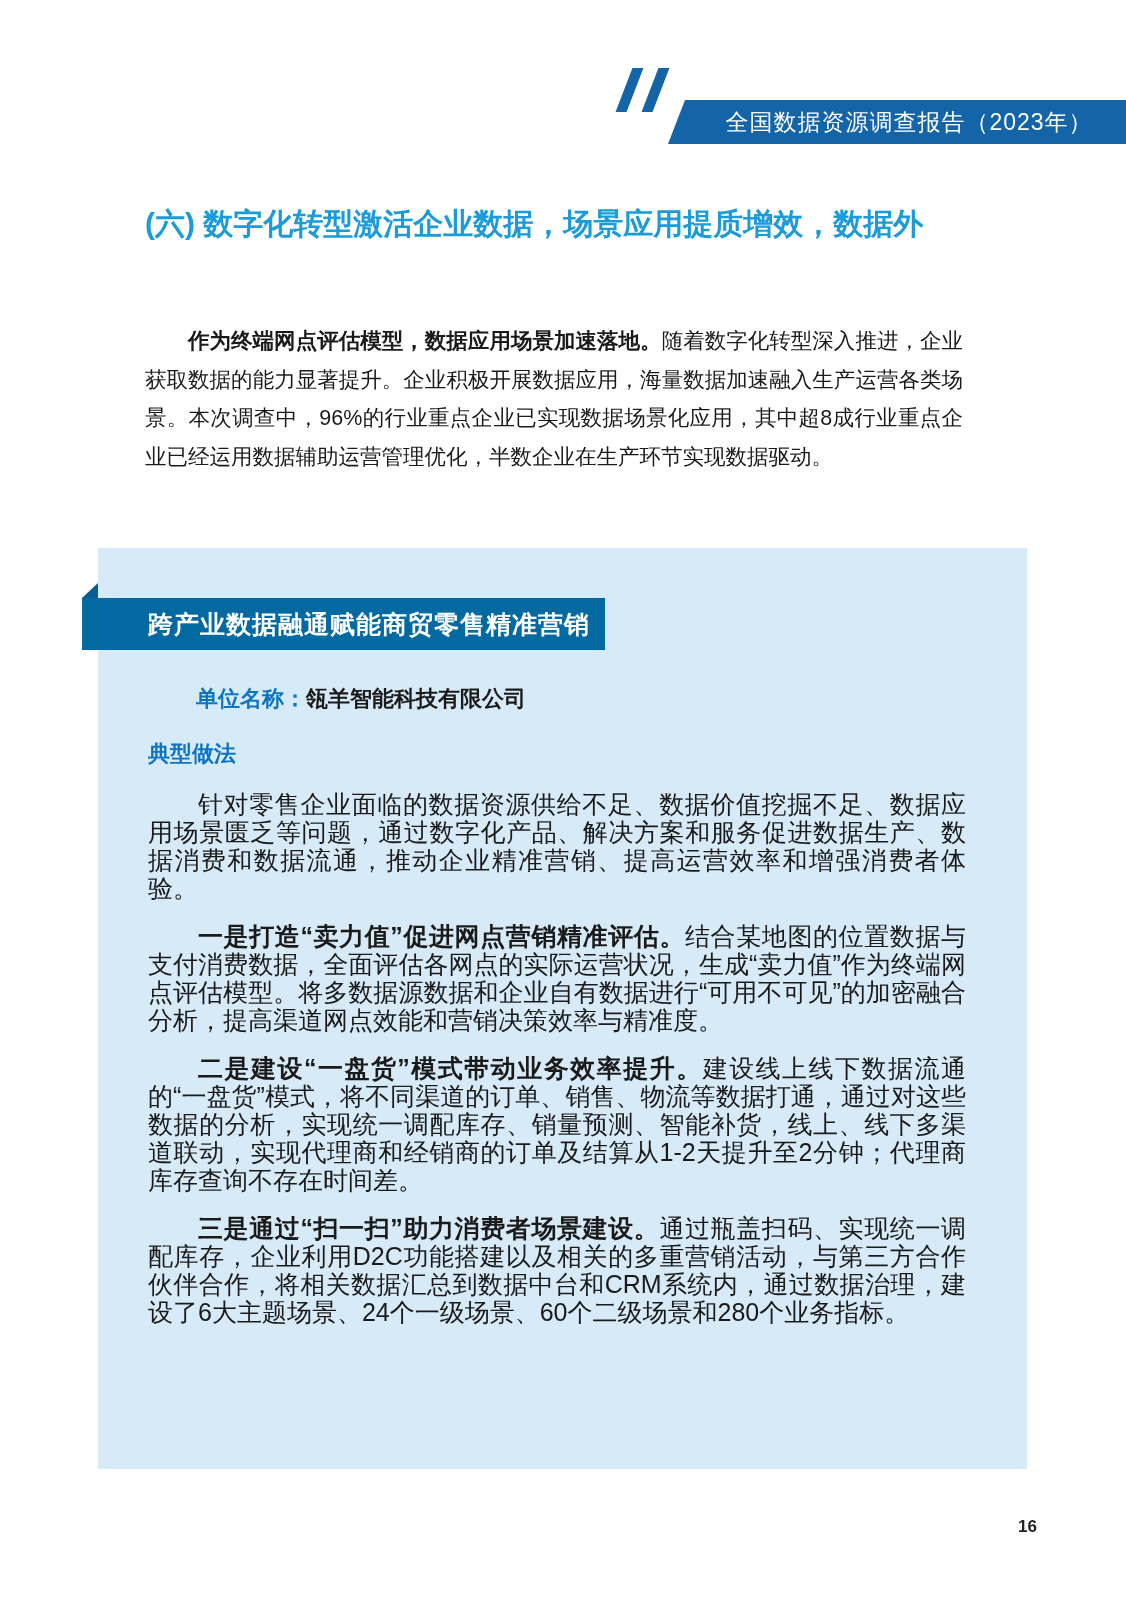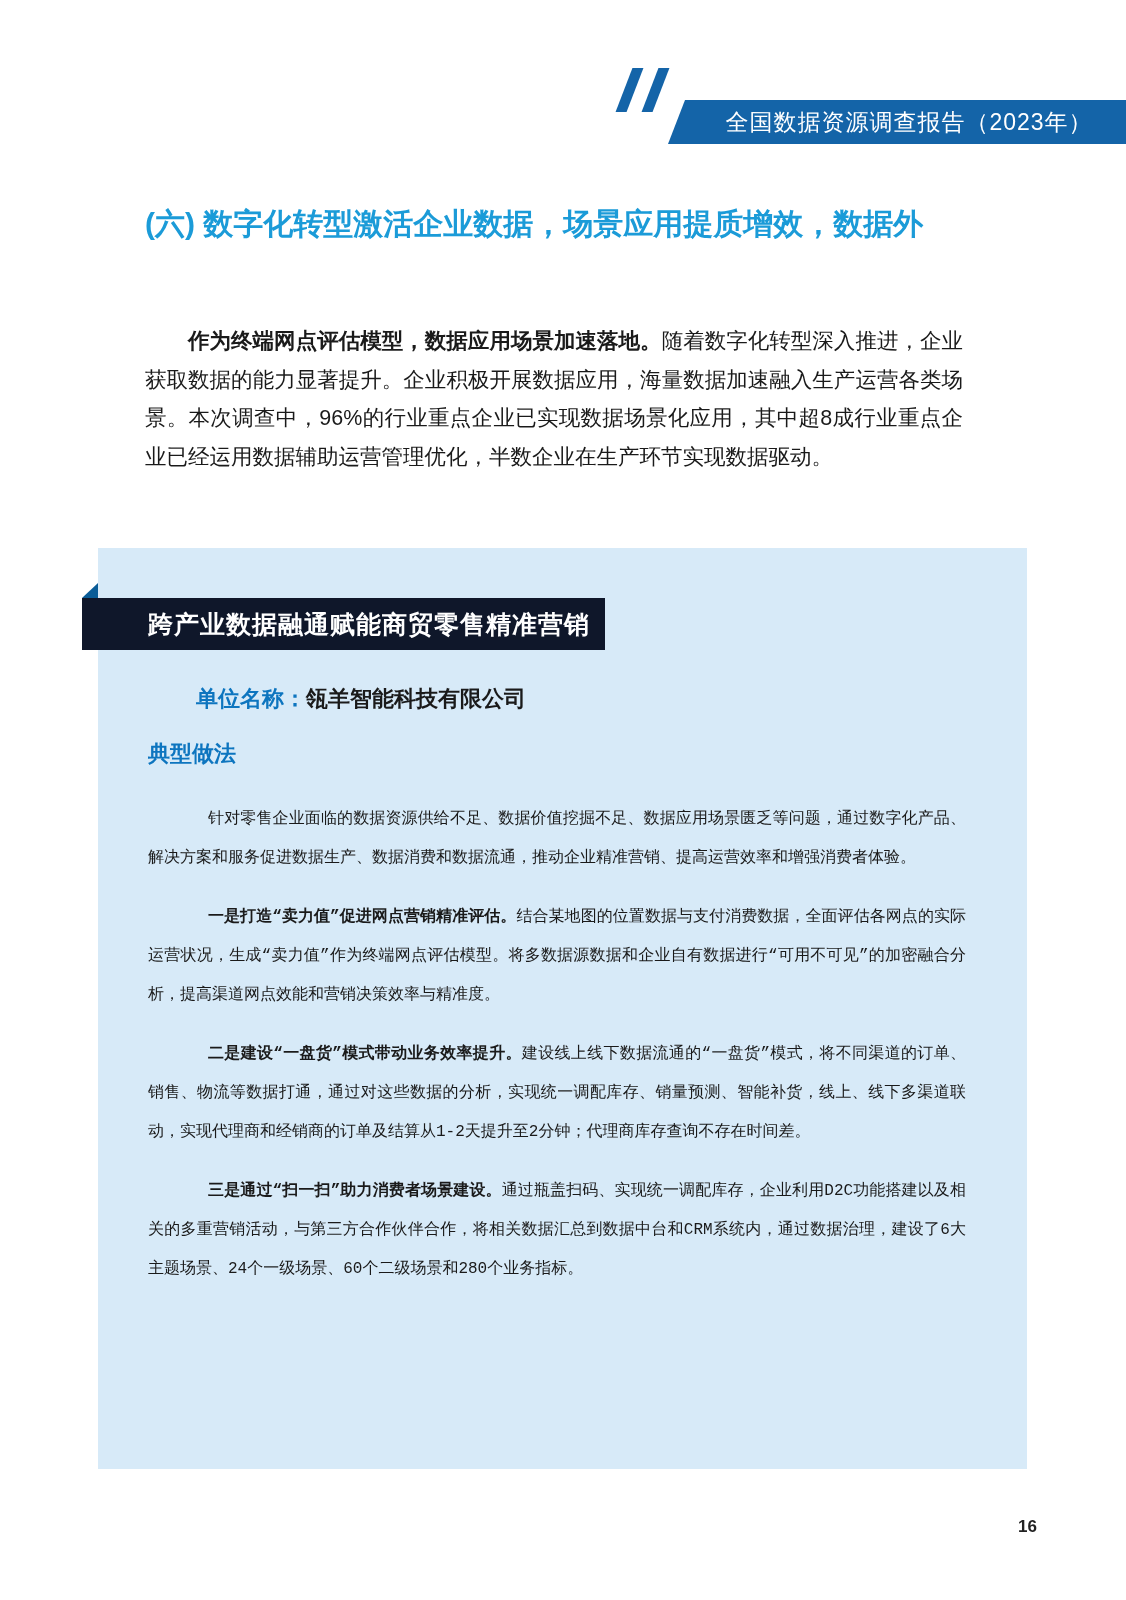--- a/index.html
+++ b/index.html
@@ -51,39 +51,38 @@
     width:929px; height:921px;
     background:#d7eaf8;
   }
   .banner-fold {
     position:absolute; left:-16px; top:35px; width:16px; height:15px;
     background:#0a5c97;
     clip-path:polygon(100% 0, 100% 100%, 0 100%);
   }
   .banner {
     position:absolute; left:-16px; top:50px; width:523px; height:52px;
-    background:#0f172a; color:#ffffff;
+    background:#0369a1; color:#ffffff;
     display:flex; align-items:center;
     font-weight:700; font-size:25px; letter-spacing:1px;
     padding-left:66px;
   }
   .card-content { position:absolute; left:50px; top:136px; width:818px; }
   .org-line { font-size:22px; font-weight:700; margin-bottom:25px;margin-left:48px; }
   .org-label { color:#0d75bf; }
   .org-name { color:#1a1a1a; }
   .practice-label {
-    font-size:22px; font-weight:700; color:#0d75bf; margin-bottom:31px;
+    font-size:22px; font-weight:700; color:#0d75bf; margin-bottom:21px;
   }
   .cp {
-    font-size:16px; line-height:39px;
+    font-size:25px; line-height:28px;
     text-align:justify; text-indent:2em;
     margin-bottom:20px;
-    font-family:Liberation Mono, monospace;
   }
-  .cp b { font-weight:700;margin-left:28px; }
+  .cp b { font-weight:700; }
 
   
   .page-number {
     position:absolute; left:1018px; top:1517px;
     font-size:17px; font-weight:700; color:#222222;
   }
 </style>
 </head>
 <body>
 

